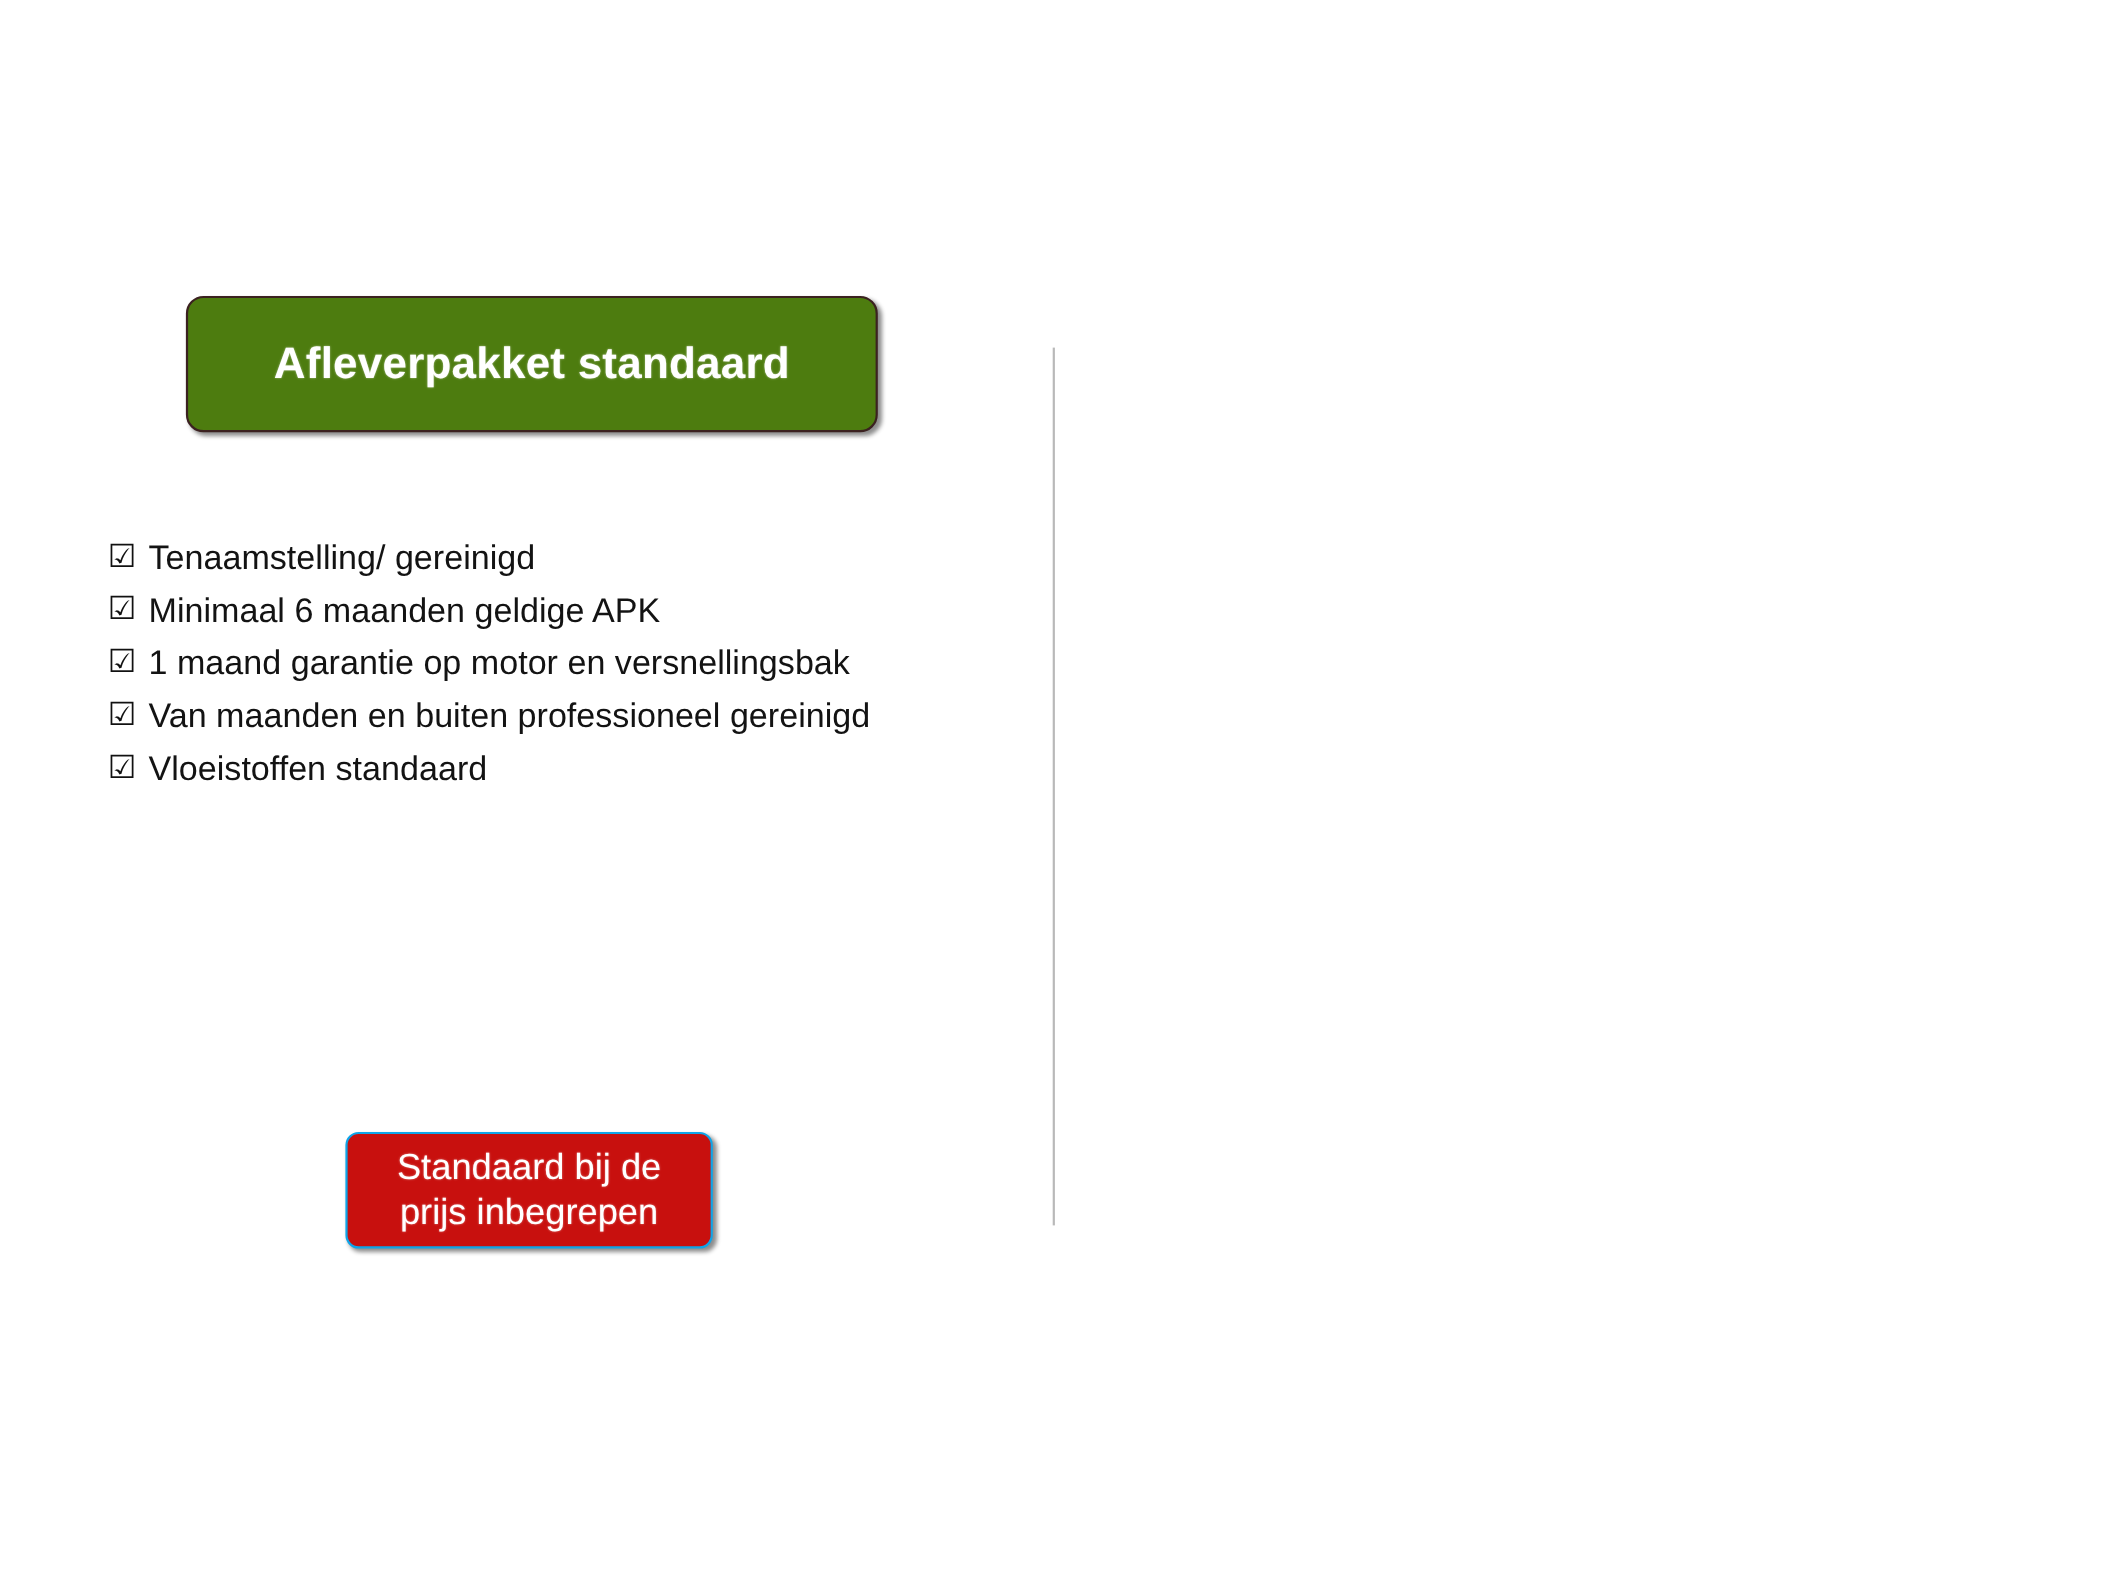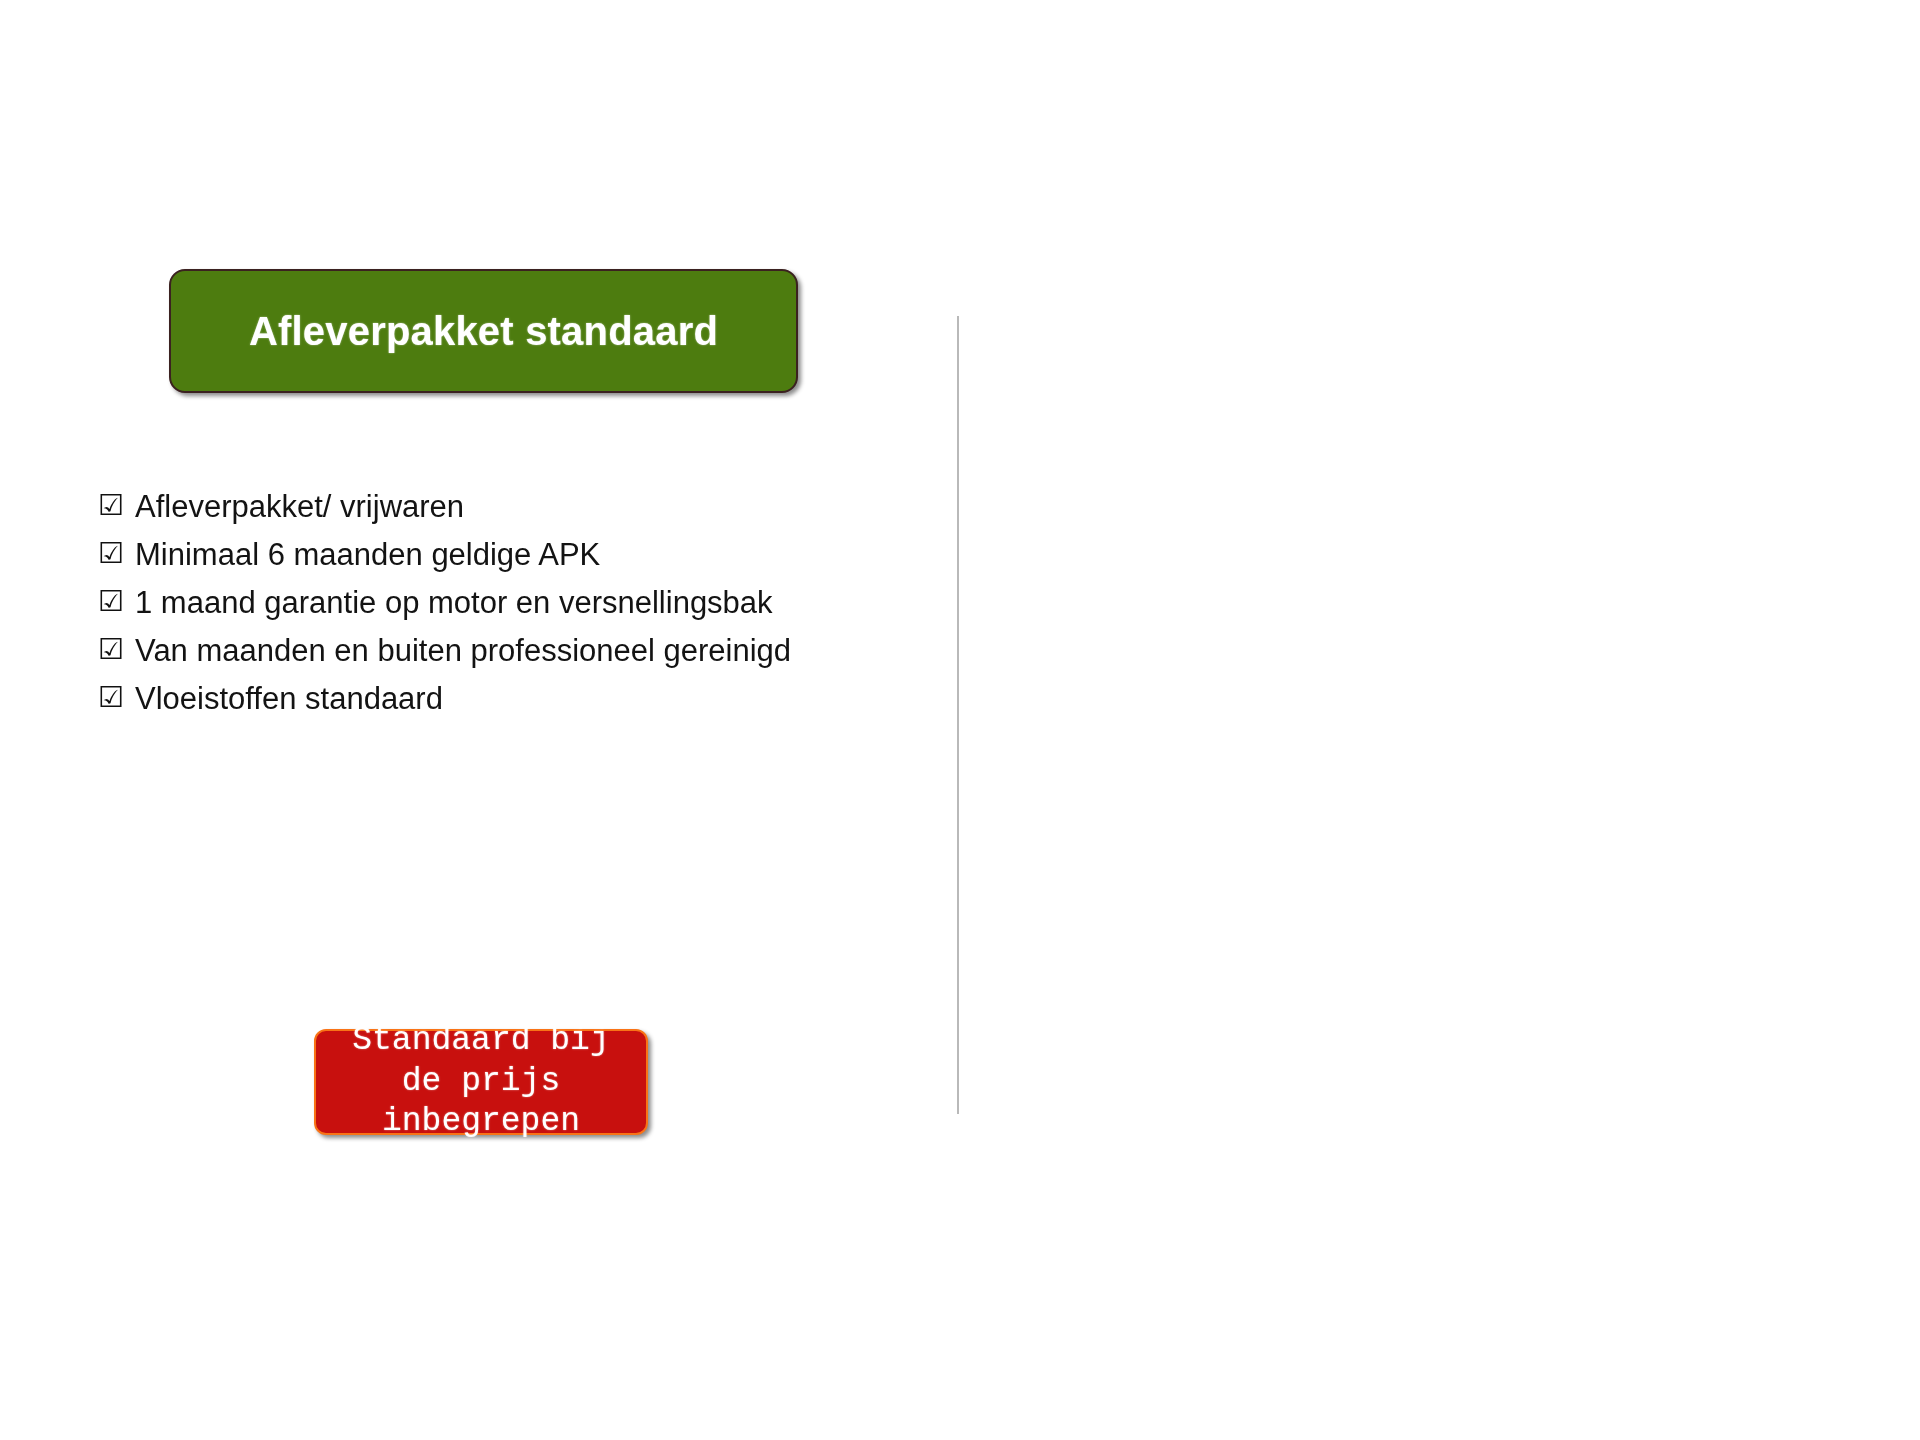--- a/index.html
+++ b/index.html
@@ -100,30 +100,29 @@
     font-size: 31px;
     line-height: 1.42;
     color: #131313;
     font-weight: normal;
   }
 
   
   .badge {
     position: absolute;
     background: #c8100e;
-    border: 2px solid #f97316;
+    border: 2px solid #0ea5e9;
     border-radius: 12px;
     box-shadow: 3px 3px 4px rgba(0,0,0,0.45);
     display: flex;
     align-items: center;
     justify-content: center;
     text-align: center;
     box-sizing: border-box;
     color: #ffffff;
-    font-family: Liberation Mono, monospace;
   }
   .badge .badge-text {
     color: #ffffff;
     font-size: 33px;
     line-height: 1.24;
     text-shadow: 0 0 2px rgba(255,255,255,0.5);
   }
 
   .badge.standard-badge {
     left: 314px;
@@ -142,21 +141,21 @@
 
   <div class="column left">
 
     <div class="banner left-banner">
       <span class="banner-text">Afleverpakket standaard</span>
     </div>
 
     <ul class="checklist left-list">
       <li class="check-item">
         <span class="check-box">☑</span>
-        <span class="check-label">Afleverpakket/ vrijwaren</span>
+        <span class="check-label">Tenaamstelling/ gereinigd</span>
       </li>
       <li class="check-item">
         <span class="check-box">☑</span>
         <span class="check-label">Minimaal 6 maanden geldige APK</span>
       </li>
       <li class="check-item">
         <span class="check-box">☑</span>
         <span class="check-label">1 maand garantie op motor en versnellingsbak</span>
       </li>
       <li class="check-item">

